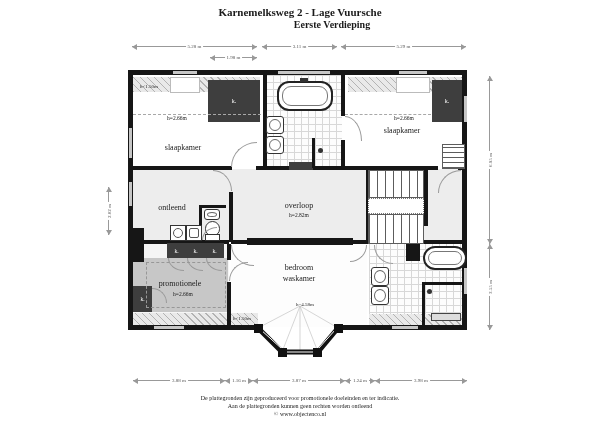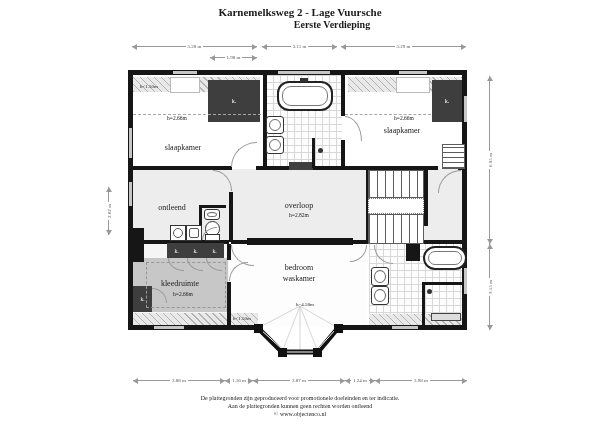--- a/index.html
+++ b/index.html
@@ -220,21 +220,21 @@
   </svg>
 
   <div class="rlabel" style="left:183px;top:147px;font-size:8px;">slaapkamer</div>
   <div class="rlabel" style="left:177px;top:118px;font-size:5.5px;">h=2.66m</div>
   <div class="rlabel" style="left:149px;top:86px;font-size:5px;">h&lt;1.50m</div>
   <div class="rlabel" style="left:402px;top:130px;font-size:8px;">slaapkamer</div>
   <div class="rlabel" style="left:404px;top:118px;font-size:5.5px;">h=2.66m</div>
   <div class="rlabel" style="left:172px;top:207px;font-size:8px;">ontleend</div>
   <div class="rlabel" style="left:299px;top:205px;font-size:8px;">overloop</div>
   <div class="rlabel" style="left:299px;top:215px;font-size:5.5px;">h=2.82m</div>
-  <div class="rlabel" style="left:180px;top:283px;font-size:8px;">kleedruimte</div>
+  <div class="rlabel" style="left:180px;top:283px;font-size:8px;">promotionele</div>
   <div class="rlabel" style="left:183px;top:294px;font-size:5.5px;">h=2.66m</div>
   <div class="rlabel" style="left:299px;top:267px;font-size:8px;">bedroom</div>
   <div class="rlabel" style="left:299px;top:278px;font-size:8px;">waskamer</div>
   <div class="rlabel" style="left:305px;top:304px;font-size:5px;">h=4.58m</div>
   <div class="rlabel" style="left:242px;top:318px;font-size:5px;">h&lt;1.50m</div>
 
   <div class="dim" style="left:132px;top:46px;width:125px;">
       <span>5.28 m</span>
     </div>
   <div class="dim" style="left:262px;top:46px;width:75px;">

